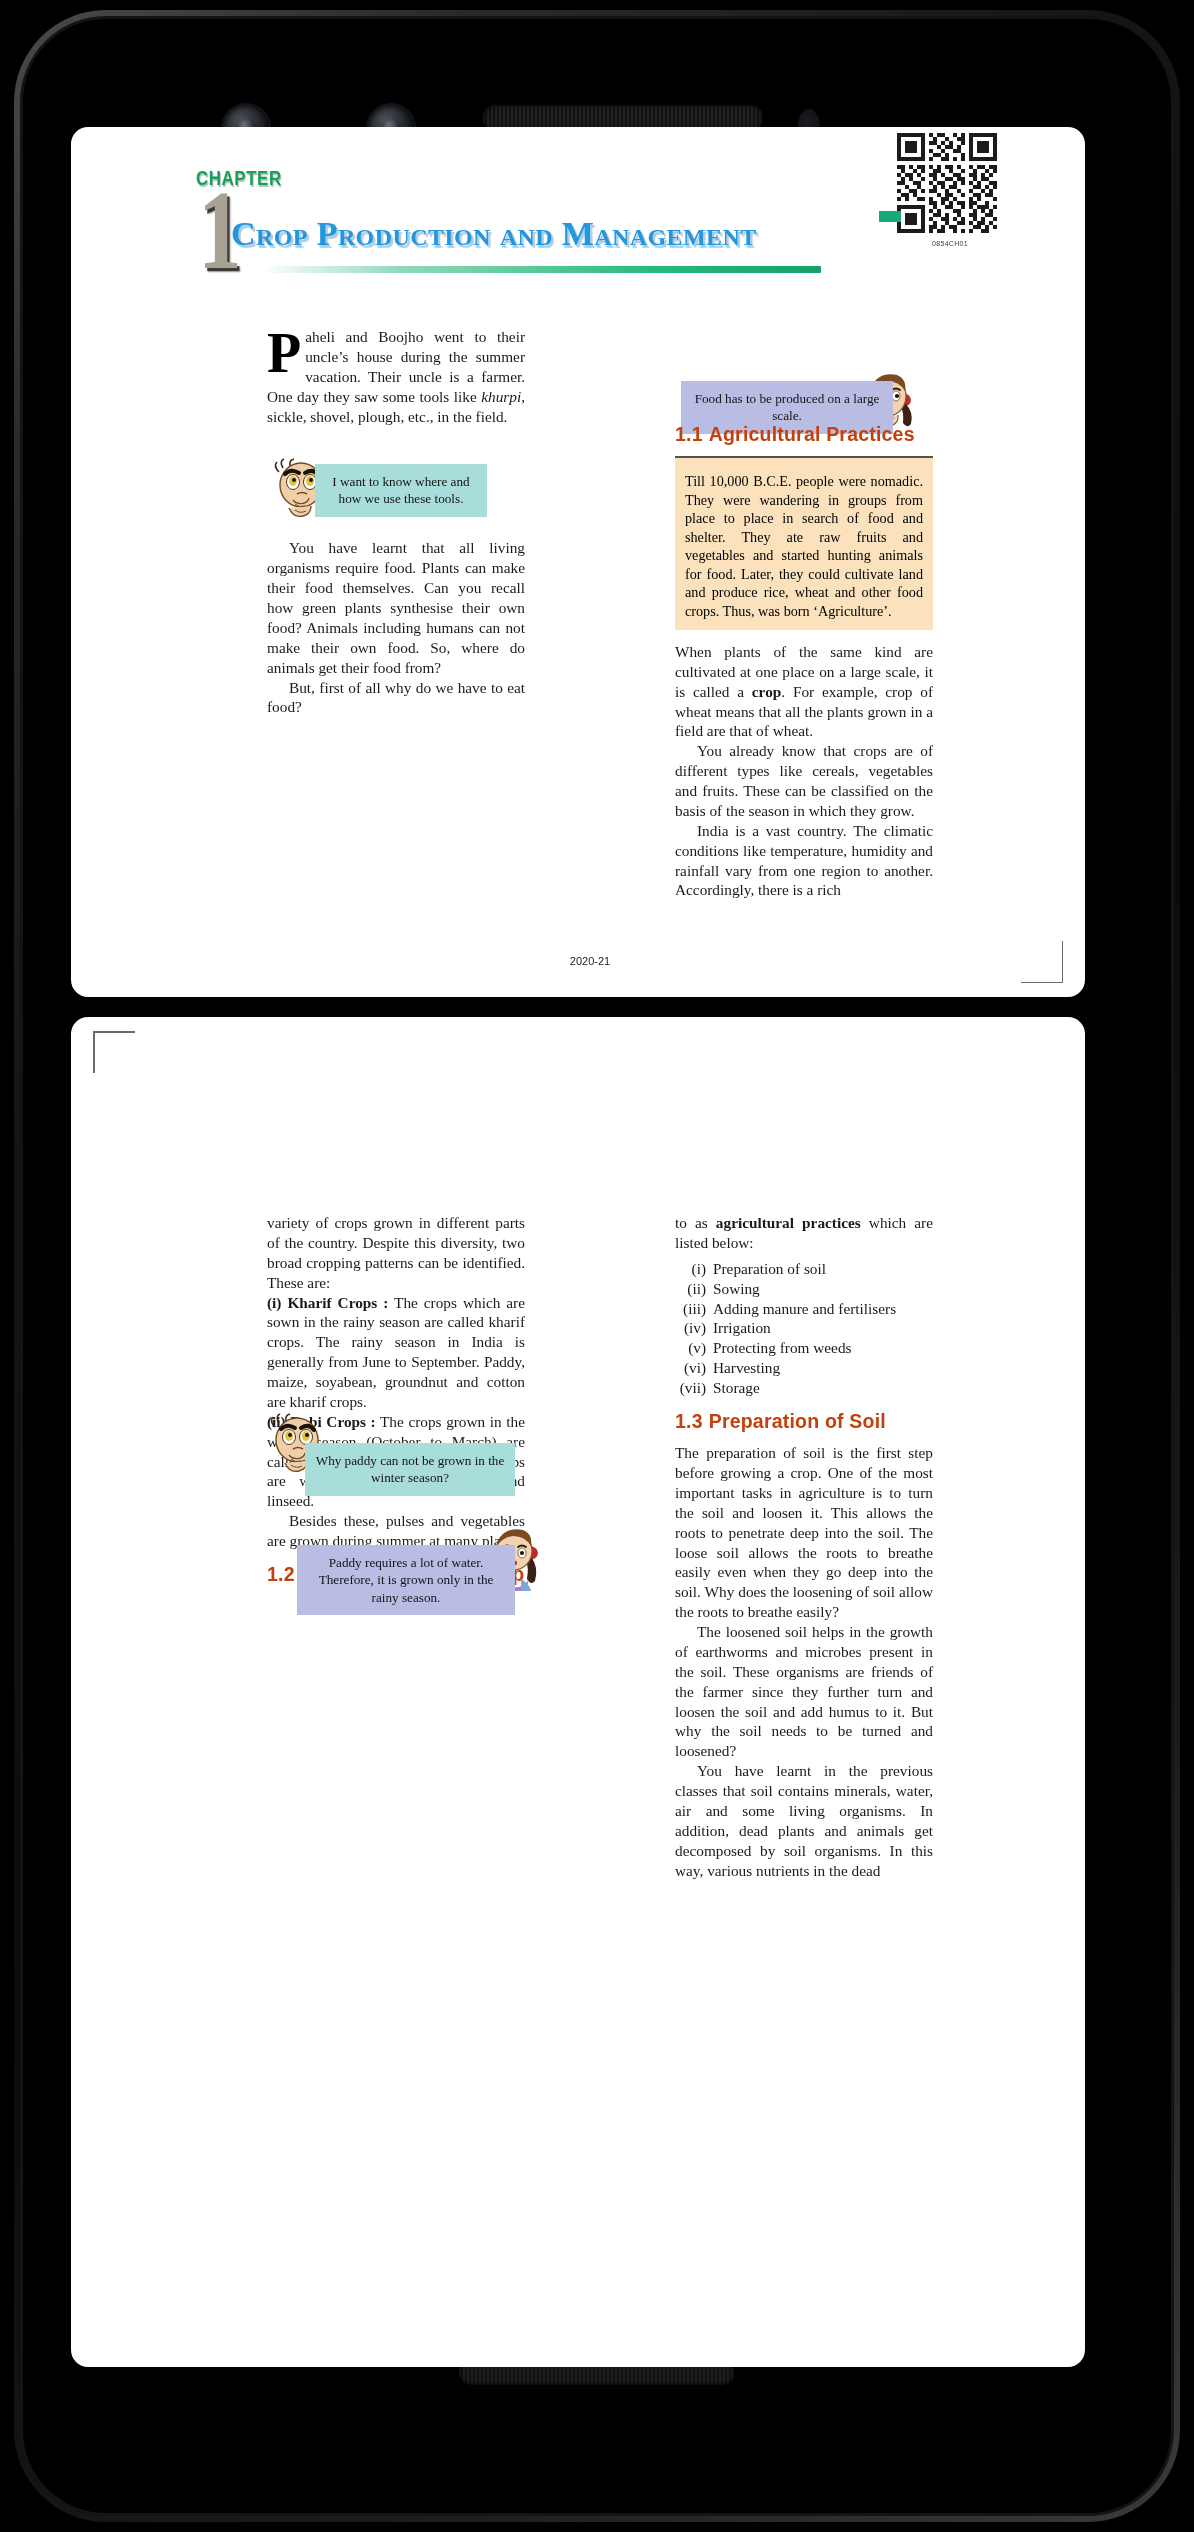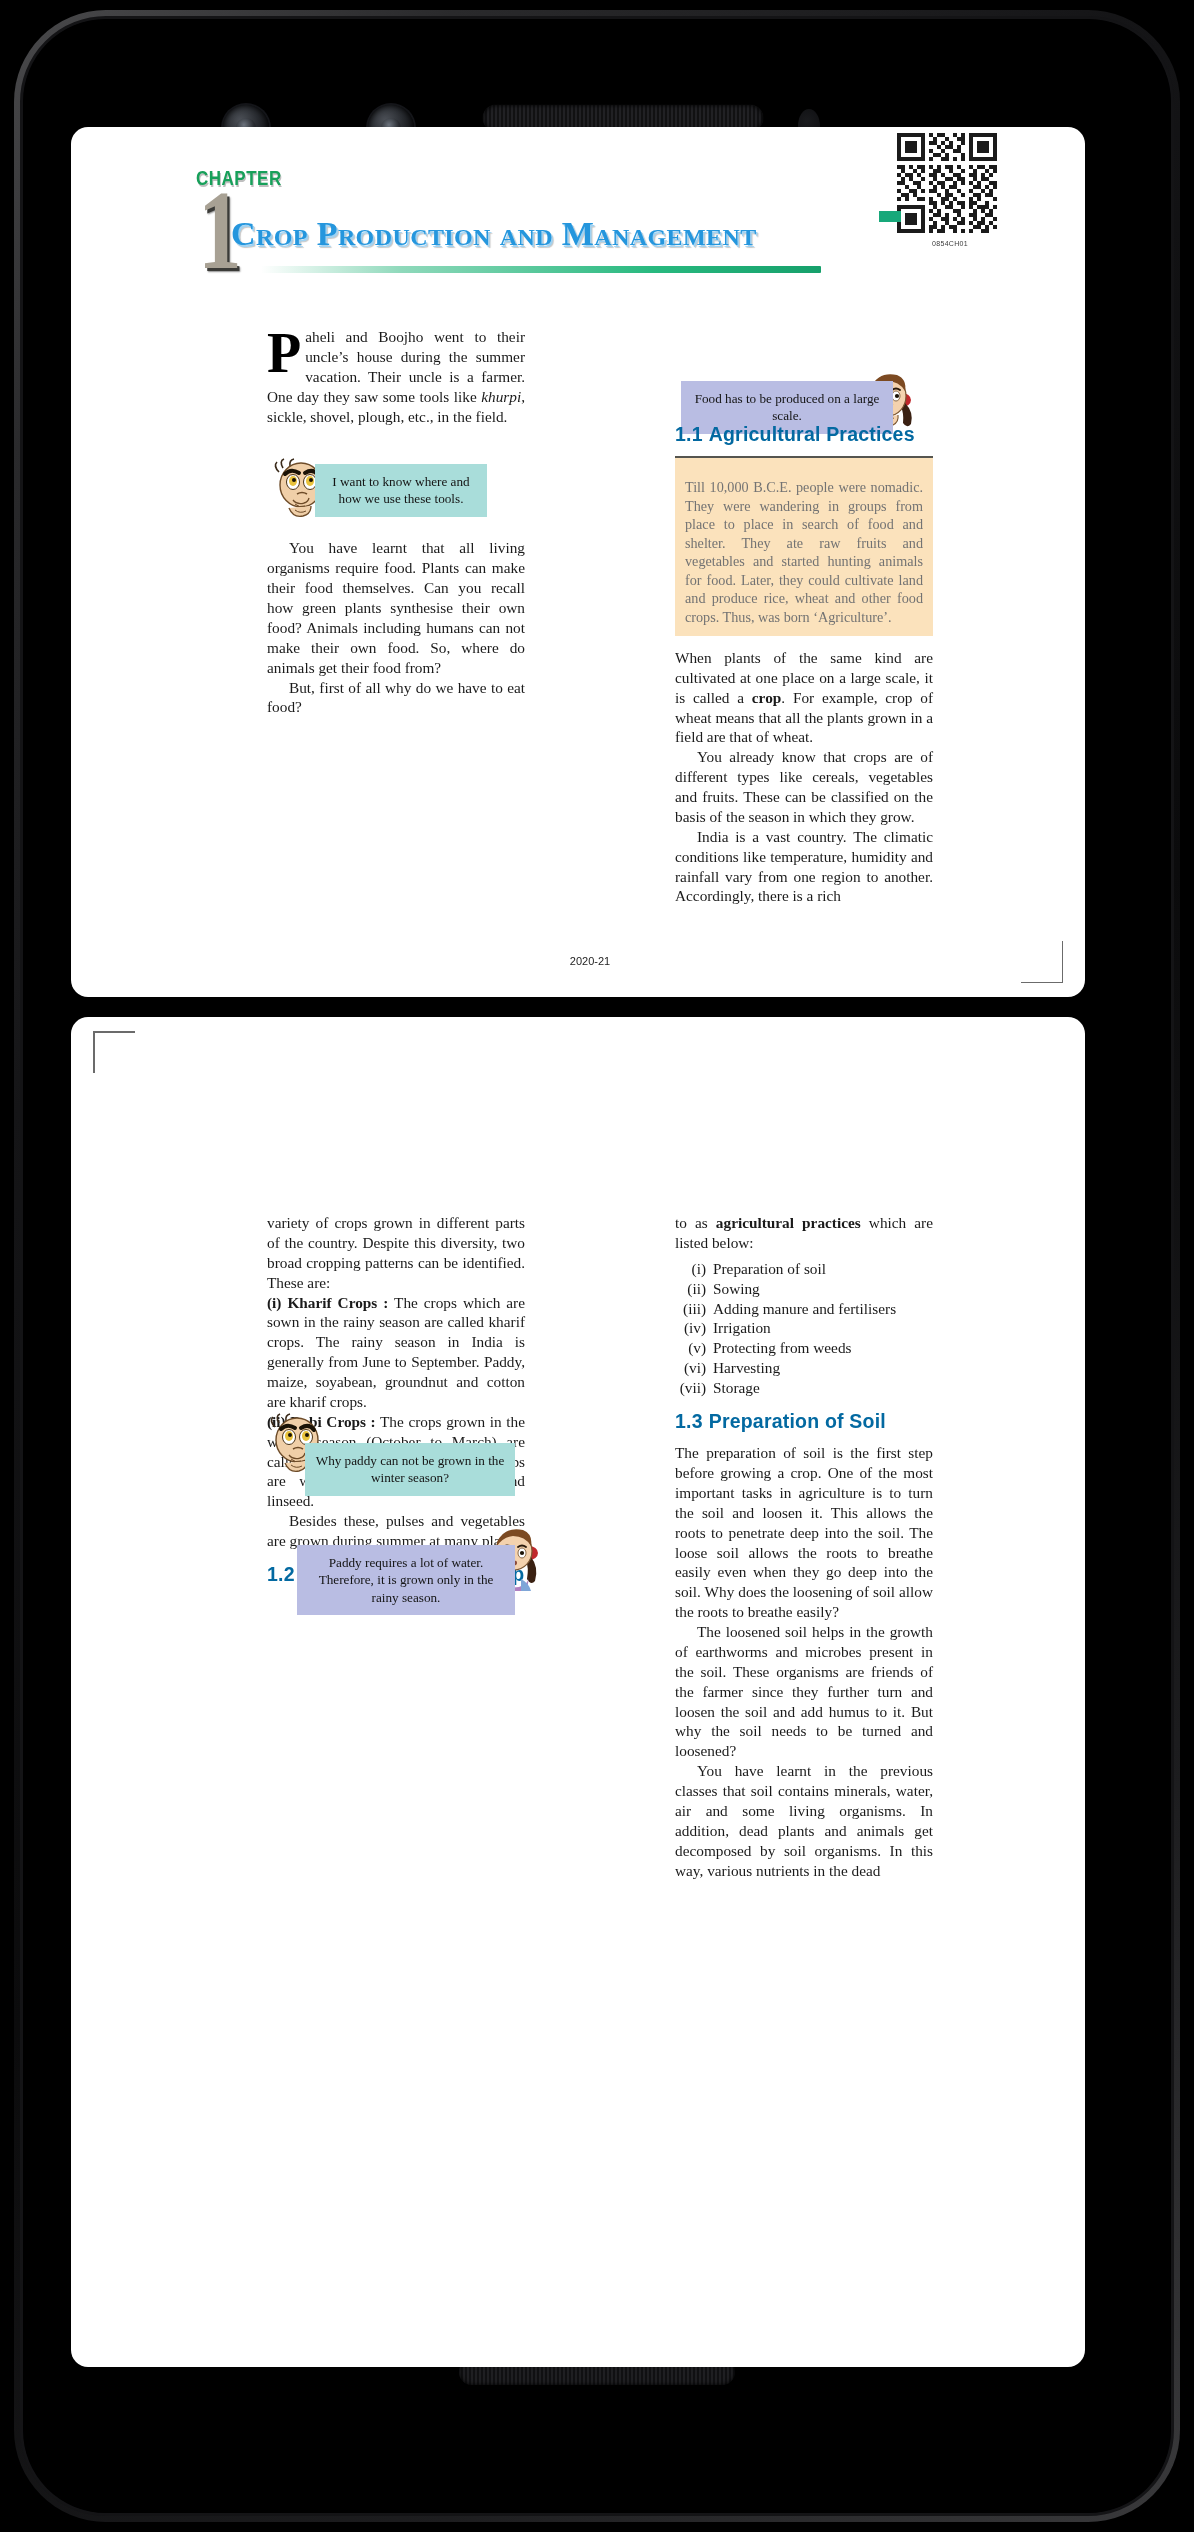--- a/index.html
+++ b/index.html
@@ -226,38 +226,38 @@
   #bubble-country {
     position: absolute; left: 204px; top: 1037px; width: 214px;
   }
   #face-boojho-2 { left: 406px; top: 1000px; }
 
   
   .sec-head {
     font-family: "Liberation Sans", sans-serif;
     font-weight: bold;
     font-size: 19.5px;
-    color: #0369a1;
+    color: #c2410c;
     letter-spacing: .2px;
     margin: 11px 0 9px 0;
     text-indent: 0 !important;
   }
   .sec-head .num { margin-right: 6px; }
   .sec-head-2l { line-height: 1.28; }
   .sec-head-2l .ln2 { display: block; padding-left: 34px; }
 
   
   #fact-box {
     background: #fbe2bc;
     border-top: 2.5px solid #55554f;
-    padding: 20px 10px 10px 10px;
+    padding: 14px 10px 10px 10px;
     font-size: 14.2px;
     line-height: 1.30;
     text-align: justify;
-    color: #737373;
+    color: #000000;
     text-indent: 0;
     margin-bottom: 12px;
   }
 
   
   #p2-col-left  { left: 196px; top: 196px; width: 258px; }
   #p2-col-right { left: 604px; top: 196px; width: 258px; }
 
   .prac-list { list-style: none; margin: 6px 0 2px 0; padding: 0; }
   .prac-list li {

